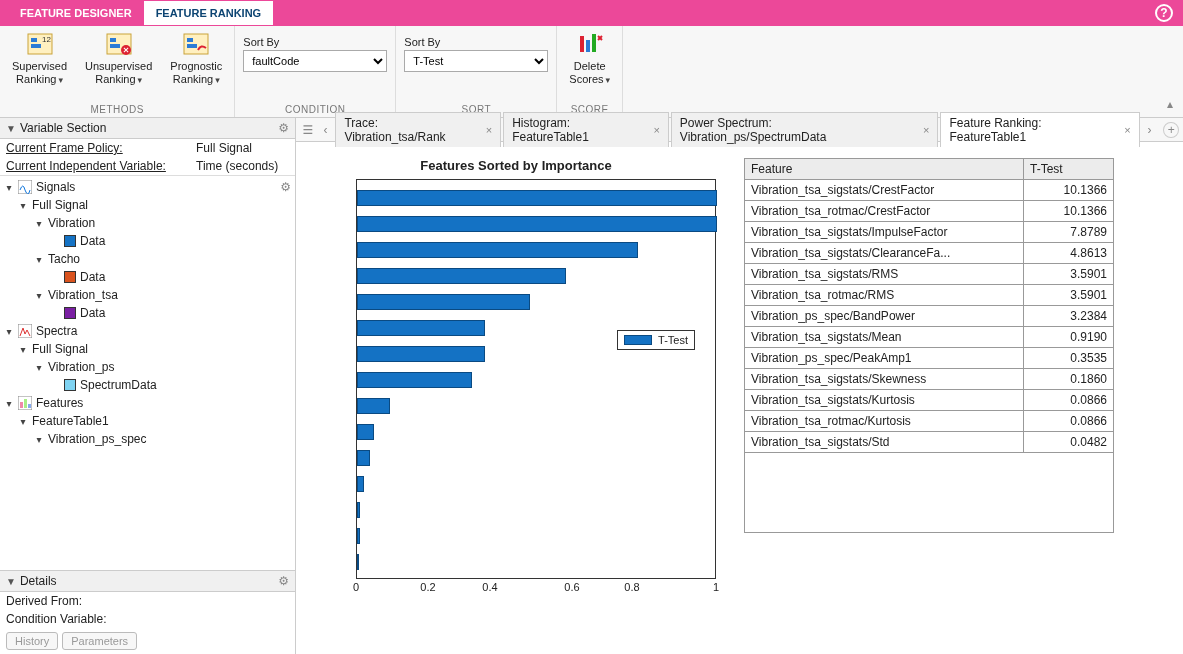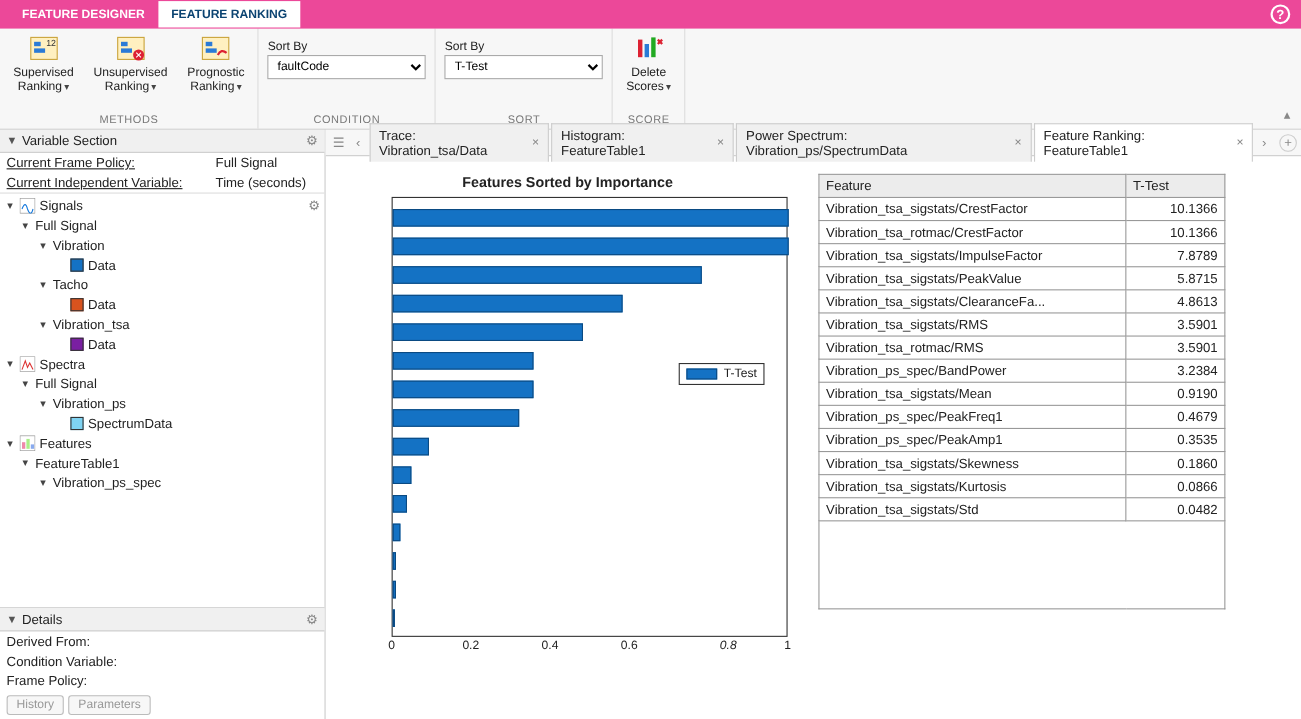--- a/index.html
+++ b/index.html
@@ -251,34 +251,33 @@
     </div>
 
     <div class="details">
       <div class="panel-head">
           <span class="tri">▼</span>
           <span>Details</span>
           <span class="gear">⚙</span>
         </div>
       <div class="dline">Derived From:</div>
       <div class="dline">Condition Variable:</div>
-      <div class="dline">Frame Policy:</div>
       <div class="dbtns">
         <button>History</button>
         <button>Parameters</button>
       </div>
     </div>
   </div>
 
   <div class="main">
     <div class="tabstrip">
       <span class="tabnav">☰</span>
       <span class="tabnav">‹</span>
       <div class="doctab">
-          <span>Trace: Vibration_tsa/Data</span>
+          <span>Trace: Vibration_tsa/Rank</span>
           <span class="x">×</span>
         </div>
       <div class="doctab">
           <span>Histogram: FeatureTable1</span>
           <span class="x">×</span>
         </div>
       <div class="doctab">
           <span>Power Spectrum: Vibration_ps/SpectrumData</span>
           <span class="x">×</span>
         </div>
@@ -311,23 +310,23 @@
             <div class="bar" style="top: 244px; width: 16.56px;"></div>
             <div class="bar" style="top: 270px; width: 12.6px;"></div>
             <div class="bar" style="top: 296px; width: 6.84px;"></div>
             <div class="bar" style="top: 322px; width: 3.096px;"></div>
             <div class="bar" style="top: 348px; width: 3.096px;"></div>
             <div class="bar" style="top: 374px; width: 2px;"></div>
           </div>
         <div class="xaxis" id="xaxis">
             <span class="xtick" style="left: 0px;">0</span>
             <span class="xtick" style="left: 72px;">0.2</span>
-            <span class="xtick" style="left: 144px;">0.4</span>
+            <span class="xtick" style="left: 134px;">0.4</span>
             <span class="xtick" style="left: 216px;">0.6</span>
-            <span class="xtick" style="left: 306px; font-style: italic;">0.8</span>
+            <span class="xtick" style="left: 276px;">0.8</span>
             <span class="xtick" style="left: 360px;">1</span>
           </div>
       </div>
 
       <div class="ftable">
         <table>
           <thead>
               <tr>
             <th>Feature</th>
             <th style="width:90px">T-Test</th>
@@ -340,60 +339,56 @@
               </tr>
               <tr>
                 <td>Vibration_tsa_rotmac/CrestFactor</td>
                 <td class="num">10.1366</td>
               </tr>
               <tr>
                 <td>Vibration_tsa_sigstats/ImpulseFactor</td>
                 <td class="num">7.8789</td>
               </tr>
               <tr>
-                <td>Vibration_tsa_sigstats/PeakValue</td>
-                <td class="num">5.8715</td>
-              </tr>
-              <tr>
                 <td>Vibration_tsa_sigstats/ClearanceFa...</td>
                 <td class="num">4.8613</td>
               </tr>
               <tr>
                 <td>Vibration_tsa_sigstats/RMS</td>
                 <td class="num">3.5901</td>
               </tr>
               <tr>
                 <td>Vibration_tsa_rotmac/RMS</td>
                 <td class="num">3.5901</td>
               </tr>
               <tr>
                 <td>Vibration_ps_spec/BandPower</td>
                 <td class="num">3.2384</td>
               </tr>
               <tr>
                 <td>Vibration_tsa_sigstats/Mean</td>
                 <td class="num">0.9190</td>
               </tr>
               <tr>
-                <td>Vibration_ps_spec/PeakFreq1</td>
-                <td class="num">0.4679</td>
-              </tr>
-              <tr>
                 <td>Vibration_ps_spec/PeakAmp1</td>
                 <td class="num">0.3535</td>
               </tr>
               <tr>
                 <td>Vibration_tsa_sigstats/Skewness</td>
                 <td class="num">0.1860</td>
               </tr>
               <tr>
                 <td>Vibration_tsa_sigstats/Kurtosis</td>
                 <td class="num">0.0866</td>
               </tr>
               <tr>
+                <td>Vibration_tsa_rotmac/Kurtosis</td>
+                <td class="num">0.0866</td>
+              </tr>
+              <tr>
                 <td>Vibration_tsa_sigstats/Std</td>
                 <td class="num">0.0482</td>
               </tr>
               <tr class="spacer">
                 <td colspan="2"></td>
               </tr>
             </tbody>
         </table>
       </div>
     </div>

